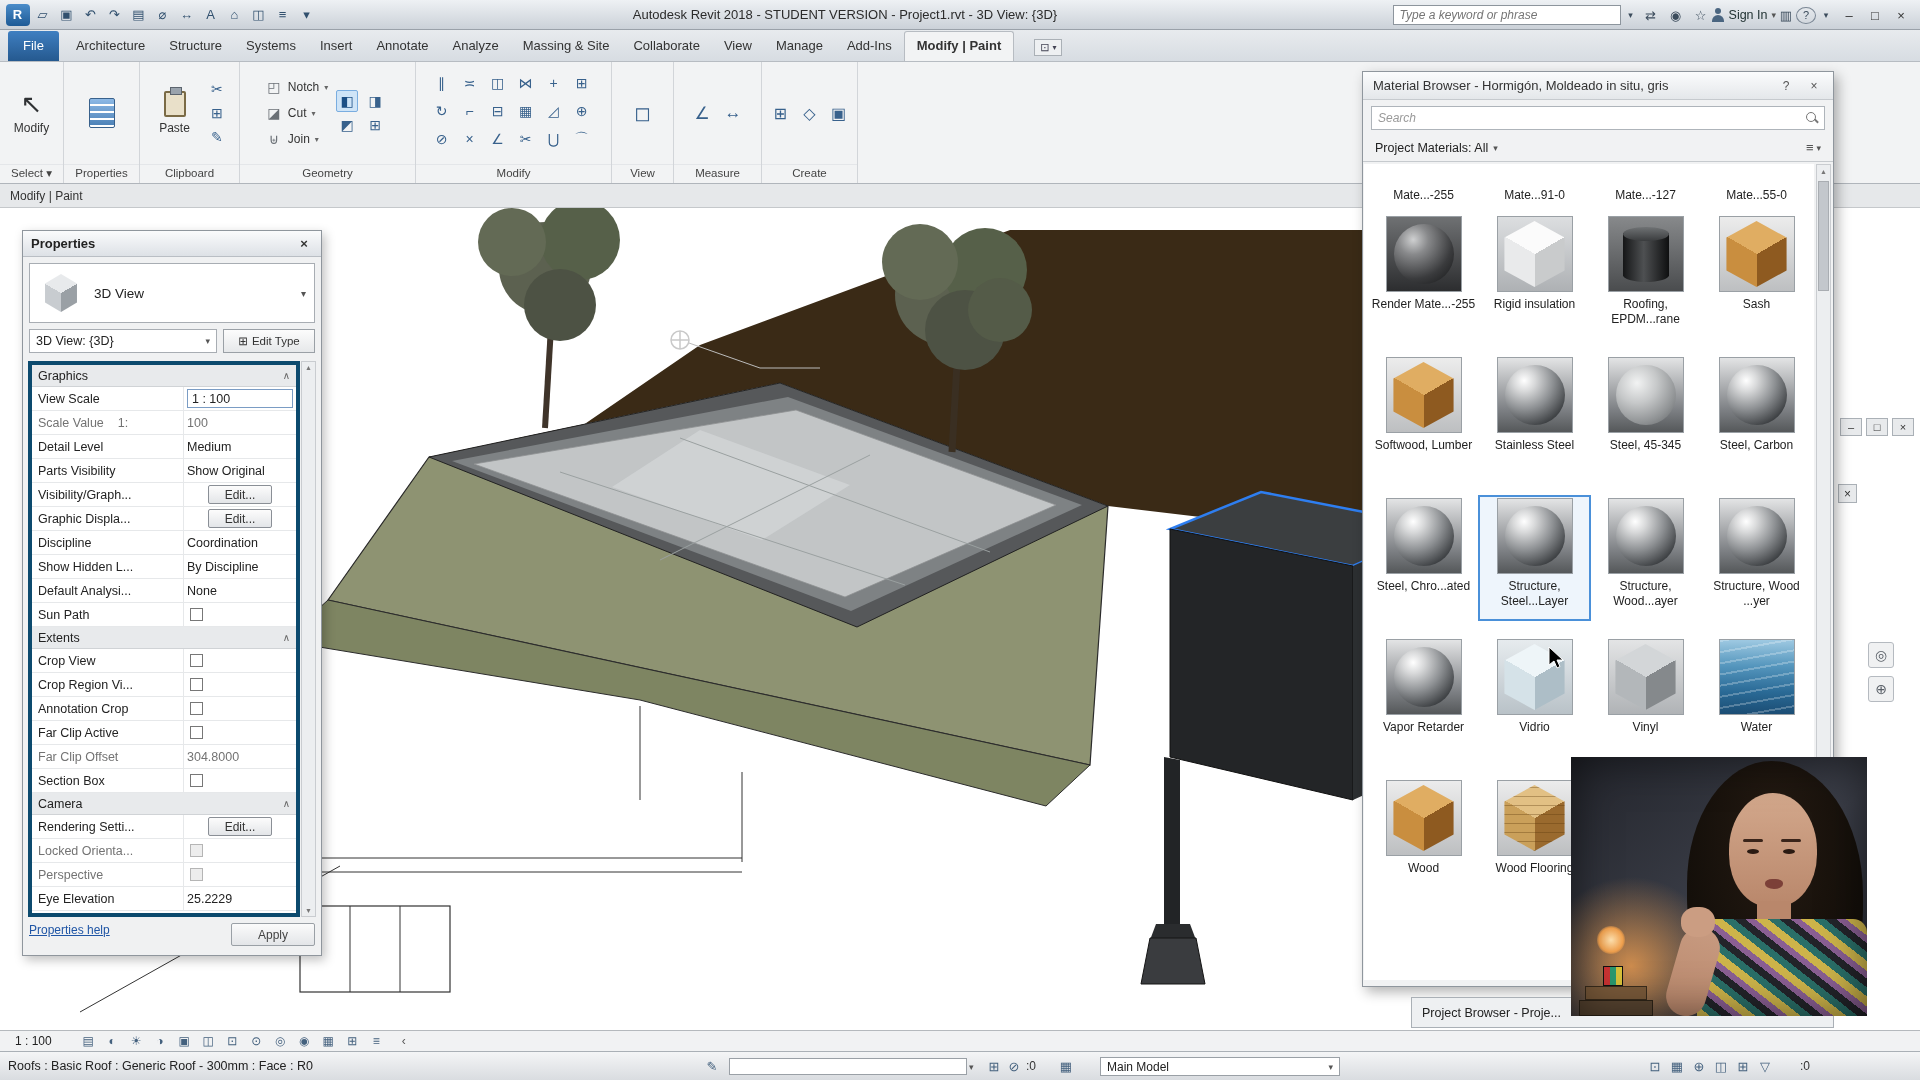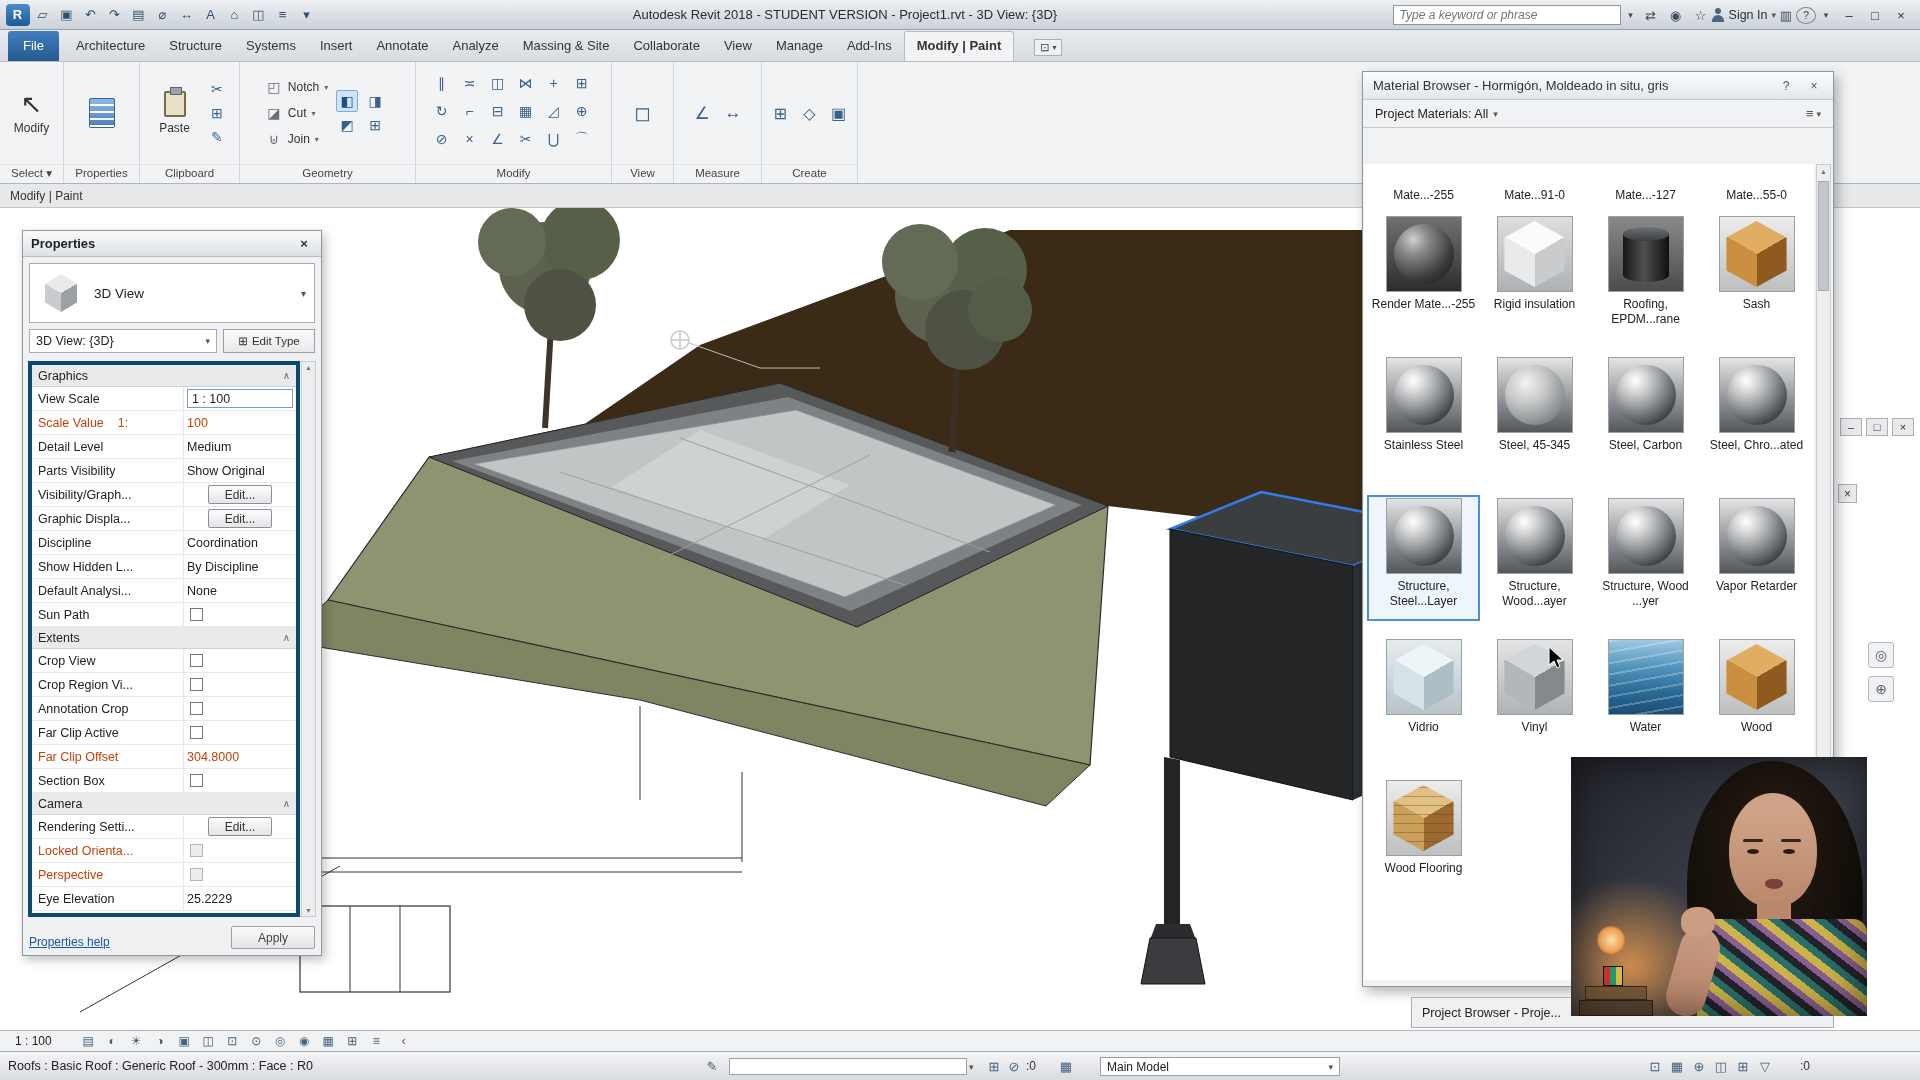--- a/index.html
+++ b/index.html
@@ -72,31 +72,31 @@
   .pp-selrow{position:absolute;left:6px;top:98px;right:6px;height:26px;display:flex;gap:6px;}
   .pp-select{flex:1;height:24px;background:#fff;border:1px solid #a8adb3;display:flex;align-items:center;padding:0 6px;font-size:12.5px;}
   .pp-select .dd{margin-left:auto;font-size:9px;color:#555;}
   .edit-type{width:92px;height:24px;border:1px solid #9aa0a6;background:linear-gradient(#fcfcfc,#e6e8ea);display:flex;align-items:center;justify-content:center;gap:4px;font-size:11.5px;color:#333;}
   .pp-table{position:absolute;left:5px;right:21px;top:130px;bottom:38px;background:#fff;border:4px solid #0c4a6e;overflow:hidden;}
   .pp-section-h{height:22px;background:#e8eaec;border-bottom:1px solid #d0d3d6;display:flex;align-items:center;padding:0 6px;font-size:12.5px;color:#222;}
   .pp-section-h .chev{margin-left:auto;font-size:10px;color:#666;}
   .pp-row{display:flex;height:24px;border-bottom:1px solid #e6e8ea;background:#fff;align-items:center;font-size:12.5px;}
   .pp-label{width:152px;padding-left:6px;border-right:1px solid #e6e8ea;overflow:hidden;white-space:pre;height:100%;display:flex;align-items:center;}
   .pp-value{flex:1;padding:0 3px;display:flex;align-items:center;height:100%;}
-  .pp-row[data-disabled="true"]{color:#c2410c;}
+  .pp-row[data-disabled="true"]{color:#737373;}
   .pv-text{display:none;overflow:hidden;white-space:nowrap;}
   .pp-row[data-kind="text"] .pv-text{display:block;}
   .pp-row[data-kind="input"] .pv-text{display:flex;align-items:center;border:1px solid #7a9cc4;background:#fff;height:19px;padding:0 4px;width:100%;}
   .pv-btn{display:none;height:19px;padding:0 16px;border:1px solid #8a8f96;background:linear-gradient(#fcfcfc,#e3e5e8);font-size:12px;color:#333;margin:0 auto;border-radius:2px;}
   .pp-row[data-kind="button"] .pv-btn{display:inline-flex;align-items:center;}
   .pv-check{display:none;width:13px;height:13px;border:1px solid #777;background:#fff;margin-left:3px;}
   .pp-row[data-kind="check"] .pv-check{display:inline-block;}
   .pp-row[data-disabled="true"] .pv-check{background:#ededed;border-color:#b5b5b5;}
   .pp-scroll{position:absolute;right:5px;top:130px;bottom:38px;width:15px;background:#eceef0;border:1px solid #c9ccd0;display:flex;flex-direction:column;justify-content:space-between;align-items:center;font-size:7px;color:#777;padding:2px 0;}
-  .pp-footer{position:absolute;left:6px;right:6px;bottom:6px;height:26px;display:flex;align-items:flex-end;}
+  .pp-footer{position:absolute;left:6px;right:6px;bottom:6px;height:26px;display:flex;align-items:flex-start;}
   .pp-help{font-size:12px;color:#1f55a5;text-decoration:underline;}
   .pp-apply{margin-left:auto;width:84px;height:23px;border:1px solid #9aa0a6;background:linear-gradient(#fbfbfb,#e3e5e8);font-size:12px;color:#444;display:flex;align-items:center;justify-content:center;border-radius:2px;}
 
   
   .mb{position:absolute;left:1362px;top:71px;width:472px;height:916px;background:#f1f2f3;border:1px solid #8f969d;box-shadow:4px 5px 12px rgba(0,0,0,.3);z-index:50;}
   .mb-title{height:28px;display:flex;align-items:center;padding:0 10px;font-size:13px;color:#333;background:linear-gradient(#fbfcfd,#e4e7ea);border-bottom:1px solid #c6cace;}
   .mb-title .sp{margin-left:auto;display:flex;gap:10px;}
   .mb-tbtn{width:18px;height:18px;display:flex;align-items:center;justify-content:center;font-size:12px;color:#555;}
   .mb-search{margin:6px 8px 4px;height:24px;border:1px solid #aeb4ba;background:#fff;display:flex;align-items:center;padding:0 6px;font-size:12px;color:#999;font-style:italic;}
   .mag-icon{margin-left:auto;width:12px;height:12px;position:relative;}
@@ -785,20 +785,24 @@
   </div>
 
   <div class="mb">
     <div class="mb-title">
       <span>Material Browser - Hormigón, Moldeado in situ, gris</span>
       <span class="sp">
         <span class="mb-tbtn">?</span>
         <span class="mb-tbtn">×</span>
       </span>
     </div>
+    <div class="mb-search">
+      <span>Search</span>
+      <span class="mag-icon"></span>
+    </div>
     <div class="mb-filter">
       <span>Project Materials: All</span>
       <span class="dd">▾</span>
       <span class="right">
         <span>≡</span>
         <span style="font-size:9px;">▾</span>
       </span>
     </div>
     <div class="mb-gridregion">
       <div class="cut-row">
@@ -818,20 +822,24 @@
             <div class="swatch" data-swatch="box-white"></div>
             <div class="mat-label">Rigid insulation</div>
           </div>
           <div class="mat-cell" data-selected="false">
             <div class="swatch" data-swatch="cylinder-dark"></div>
             <div class="mat-label">Roofing, EPDM...rane</div>
           </div>
           <div class="mat-cell" data-selected="false">
             <div class="swatch" data-swatch="box-wood"></div>
             <div class="mat-label">Sash</div>
+          </div>
+          <div class="mat-cell" data-selected="false">
+            <div class="swatch" data-swatch="box-wood"></div>
+            <div class="mat-label">Softwood, Lumber</div>
           </div>
           <div class="mat-cell" data-selected="false">
             <div class="swatch" data-swatch="sphere-steel"></div>
             <div class="mat-label">Stainless Steel</div>
           </div>
           <div class="mat-cell" data-selected="false">
             <div class="swatch" data-swatch="sphere-matte"></div>
             <div class="mat-label">Steel, 45-345</div>
           </div>
           <div class="mat-cell" data-selected="false">

